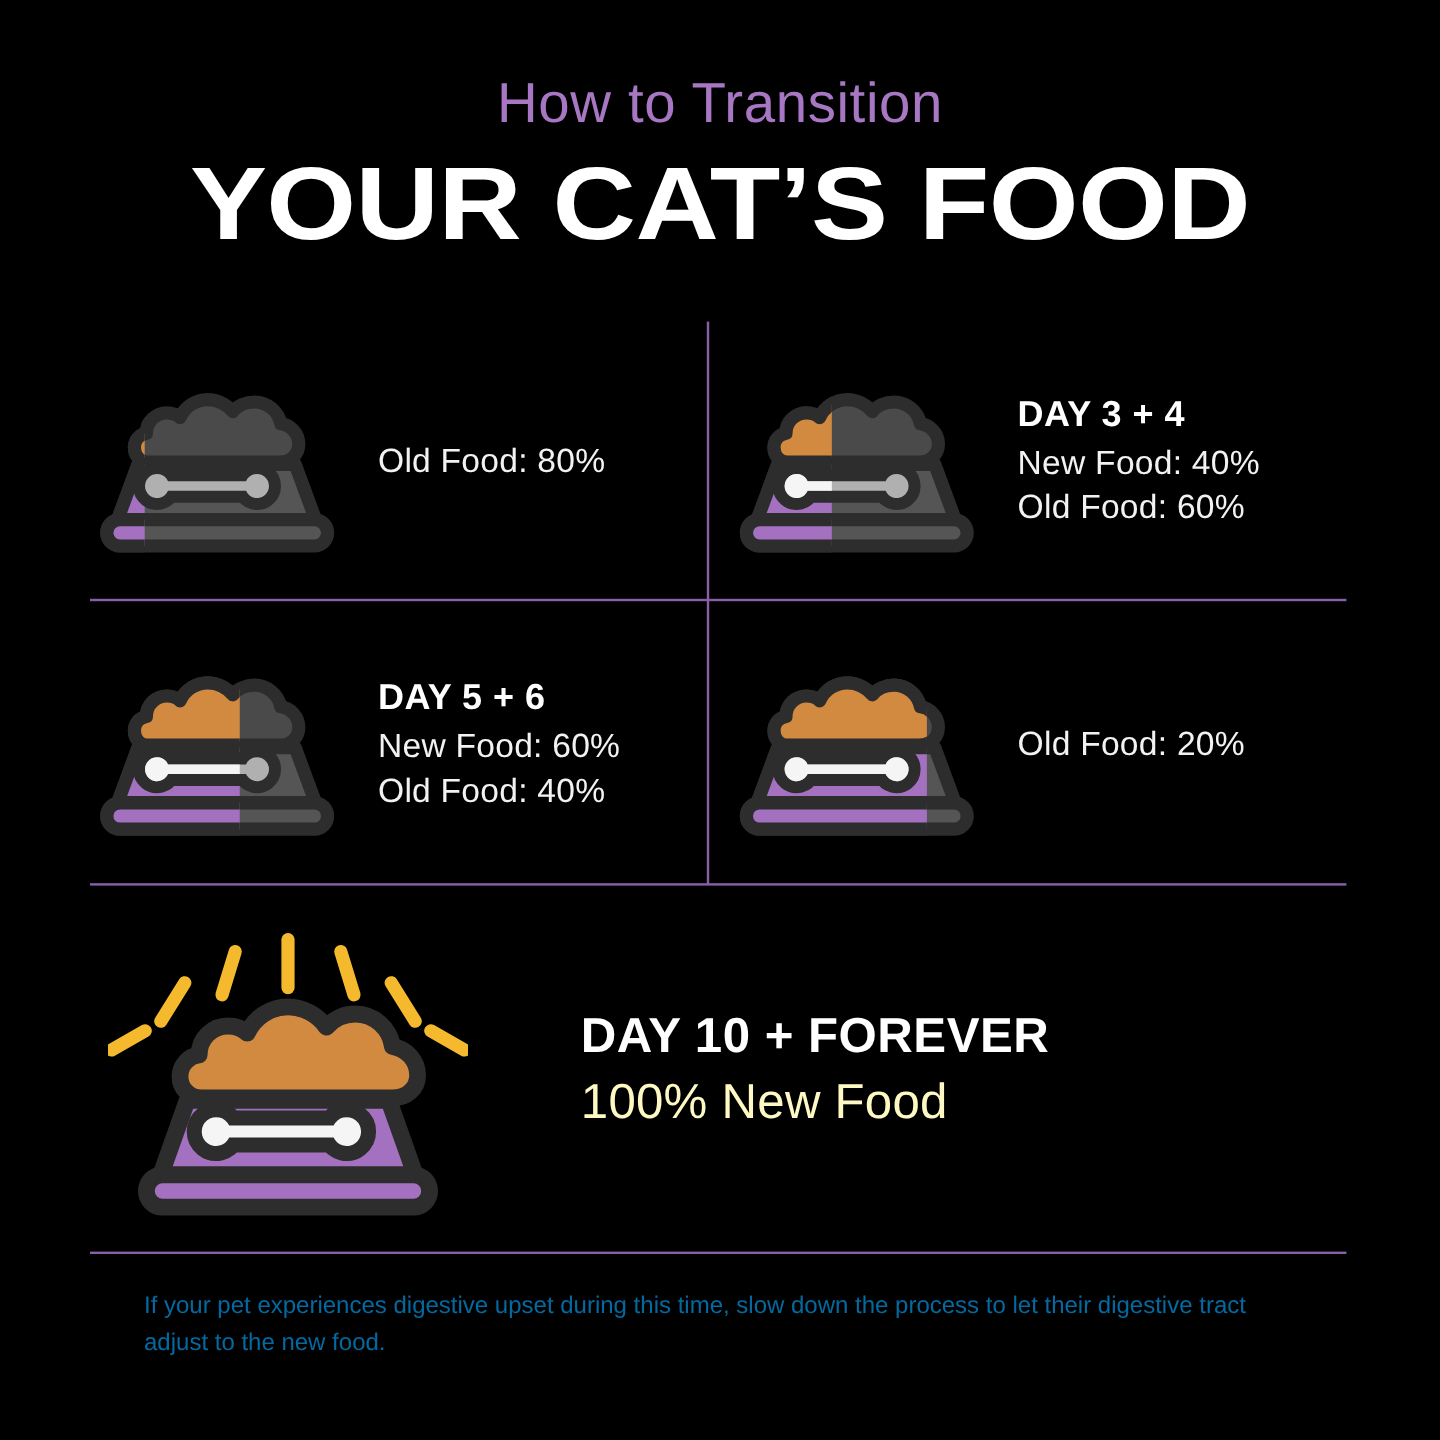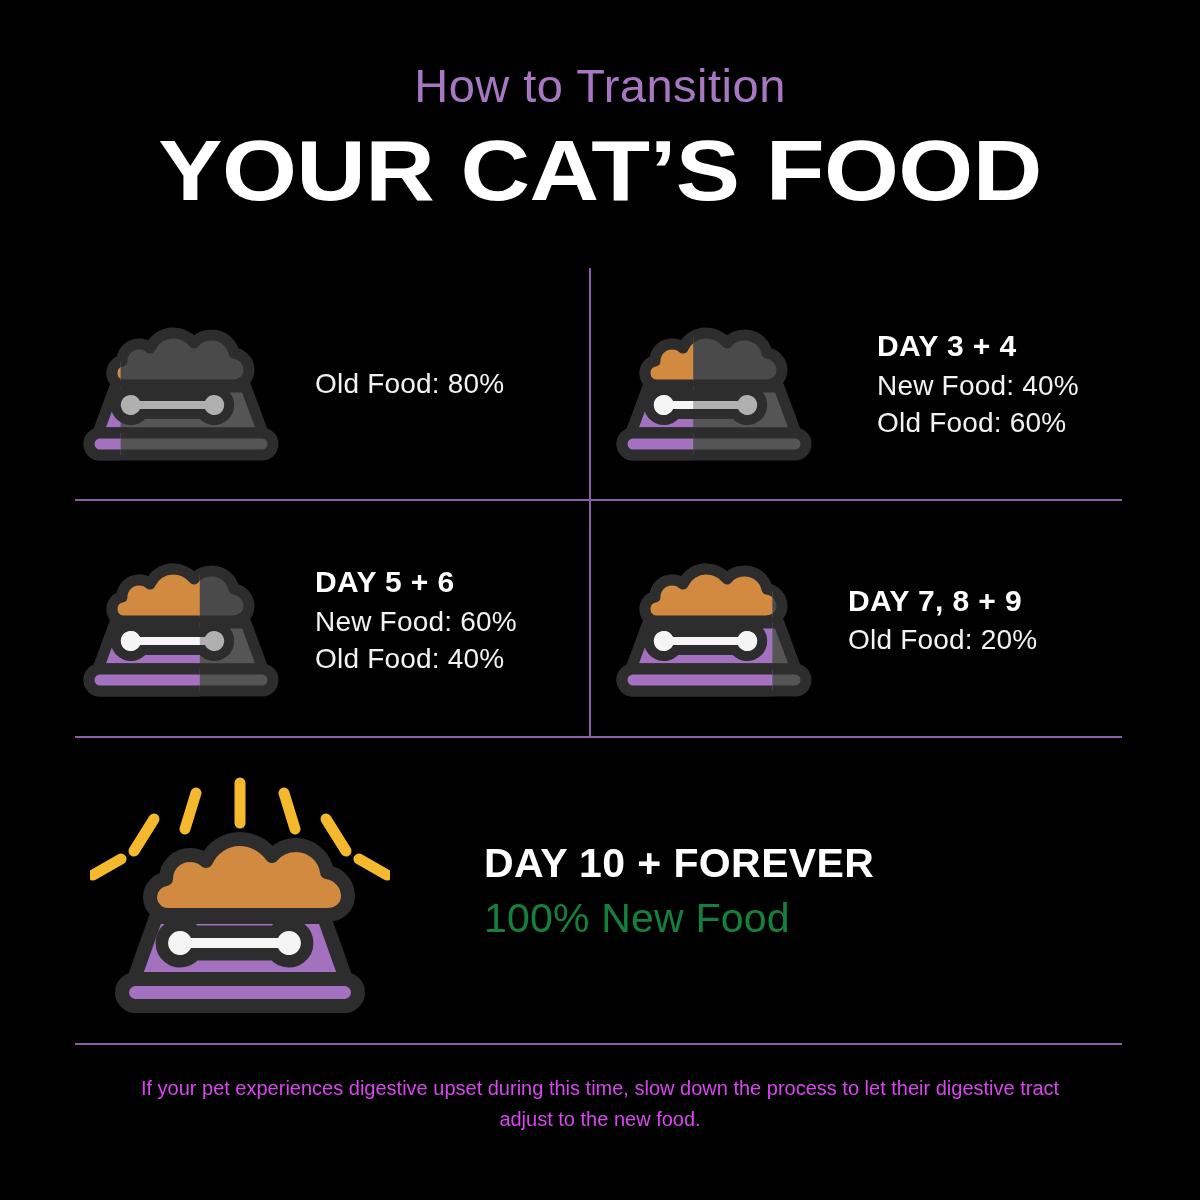--- a/index.html
+++ b/index.html
@@ -61,21 +61,21 @@
     top: 268px;
     width: 1200px;
     height: 468px;
   }
   .cell {
     position: absolute;
     display: flex;
     align-items: center;
   }
   #cell-0 { left: 75px;  top: 0px;   width: 514px; height: 232px; }
-  #cell-1 { left: 608px; top: 0px;   width: 514px; height: 232px; gap: 29px; }
+  #cell-1 { left: 608px; top: 0px;   width: 514px; height: 232px; }
   #cell-2 { left: 75px;  top: 236px; width: 514px; height: 232px; }
   #cell-3 { left: 608px; top: 236px; width: 514px; height: 232px; }
 
   .cell-icon {
     width: 232px;
     flex: 0 0 232px;
     display: flex;
     align-items: center;
     justify-content: center;
   }
@@ -127,37 +127,37 @@
     font-weight: 700;
     font-size: 41px;
     letter-spacing: 0.4px;
     color: #ffffff;
     line-height: 1.2;
   }
   #final-sub {
     font-family: "Liberation Sans", sans-serif;
     font-weight: 400;
     font-size: 41px;
-    color: #15803d;
+    color: #fef9c3;
     line-height: 1.3;
     margin-top: 4px;
     letter-spacing: 0.2px;
   }
 
   
   #footer {
     position: absolute;
     left: 120px;
     top: 1073px;
     width: 960px;
-    text-align: center;
+    text-align: left;
     font-family: "Liberation Sans", sans-serif;
     font-size: 20px;
     font-weight: 400;
-    color: #d946ef;
+    color: #0369a1;
     line-height: 1.55;
   }
 
   svg { display: block; }
 </style>
 </head>
 <body>
 
 <div id="header">
   <div id="eyebrow">How to Transition</div>
@@ -316,21 +316,20 @@
             <path d="M68 112 m-9 -10 a10 10 0 1 0 0 8 L124 110 a10 10 0 1 0 0 -8 Z" fill="#f5f5f5"></path>
           </g>
         </g>
         <rect x="8" y="134" width="184" height="22" rx="11" fill="#555555" stroke="#2d2d2d" stroke-width="11"></rect>
         <g clip-path="url(#clipNew80)">
           <rect x="8" y="134" width="184" height="22" rx="11" fill="#a470c0" stroke="#2d2d2d" stroke-width="11"></rect>
         </g>
       </svg>
     </div>
     <div class="cell-text">
-      <div class="day-label">DAY 7, 8 + 9</div>
       <div class="food-line">Old Food: 20%</div>
     </div>
   </div>
 
 </div>
 
 <div id="final-row">
   <div id="final-icon">
     <svg width="300" height="250" viewBox="0 0 300 250">
 

